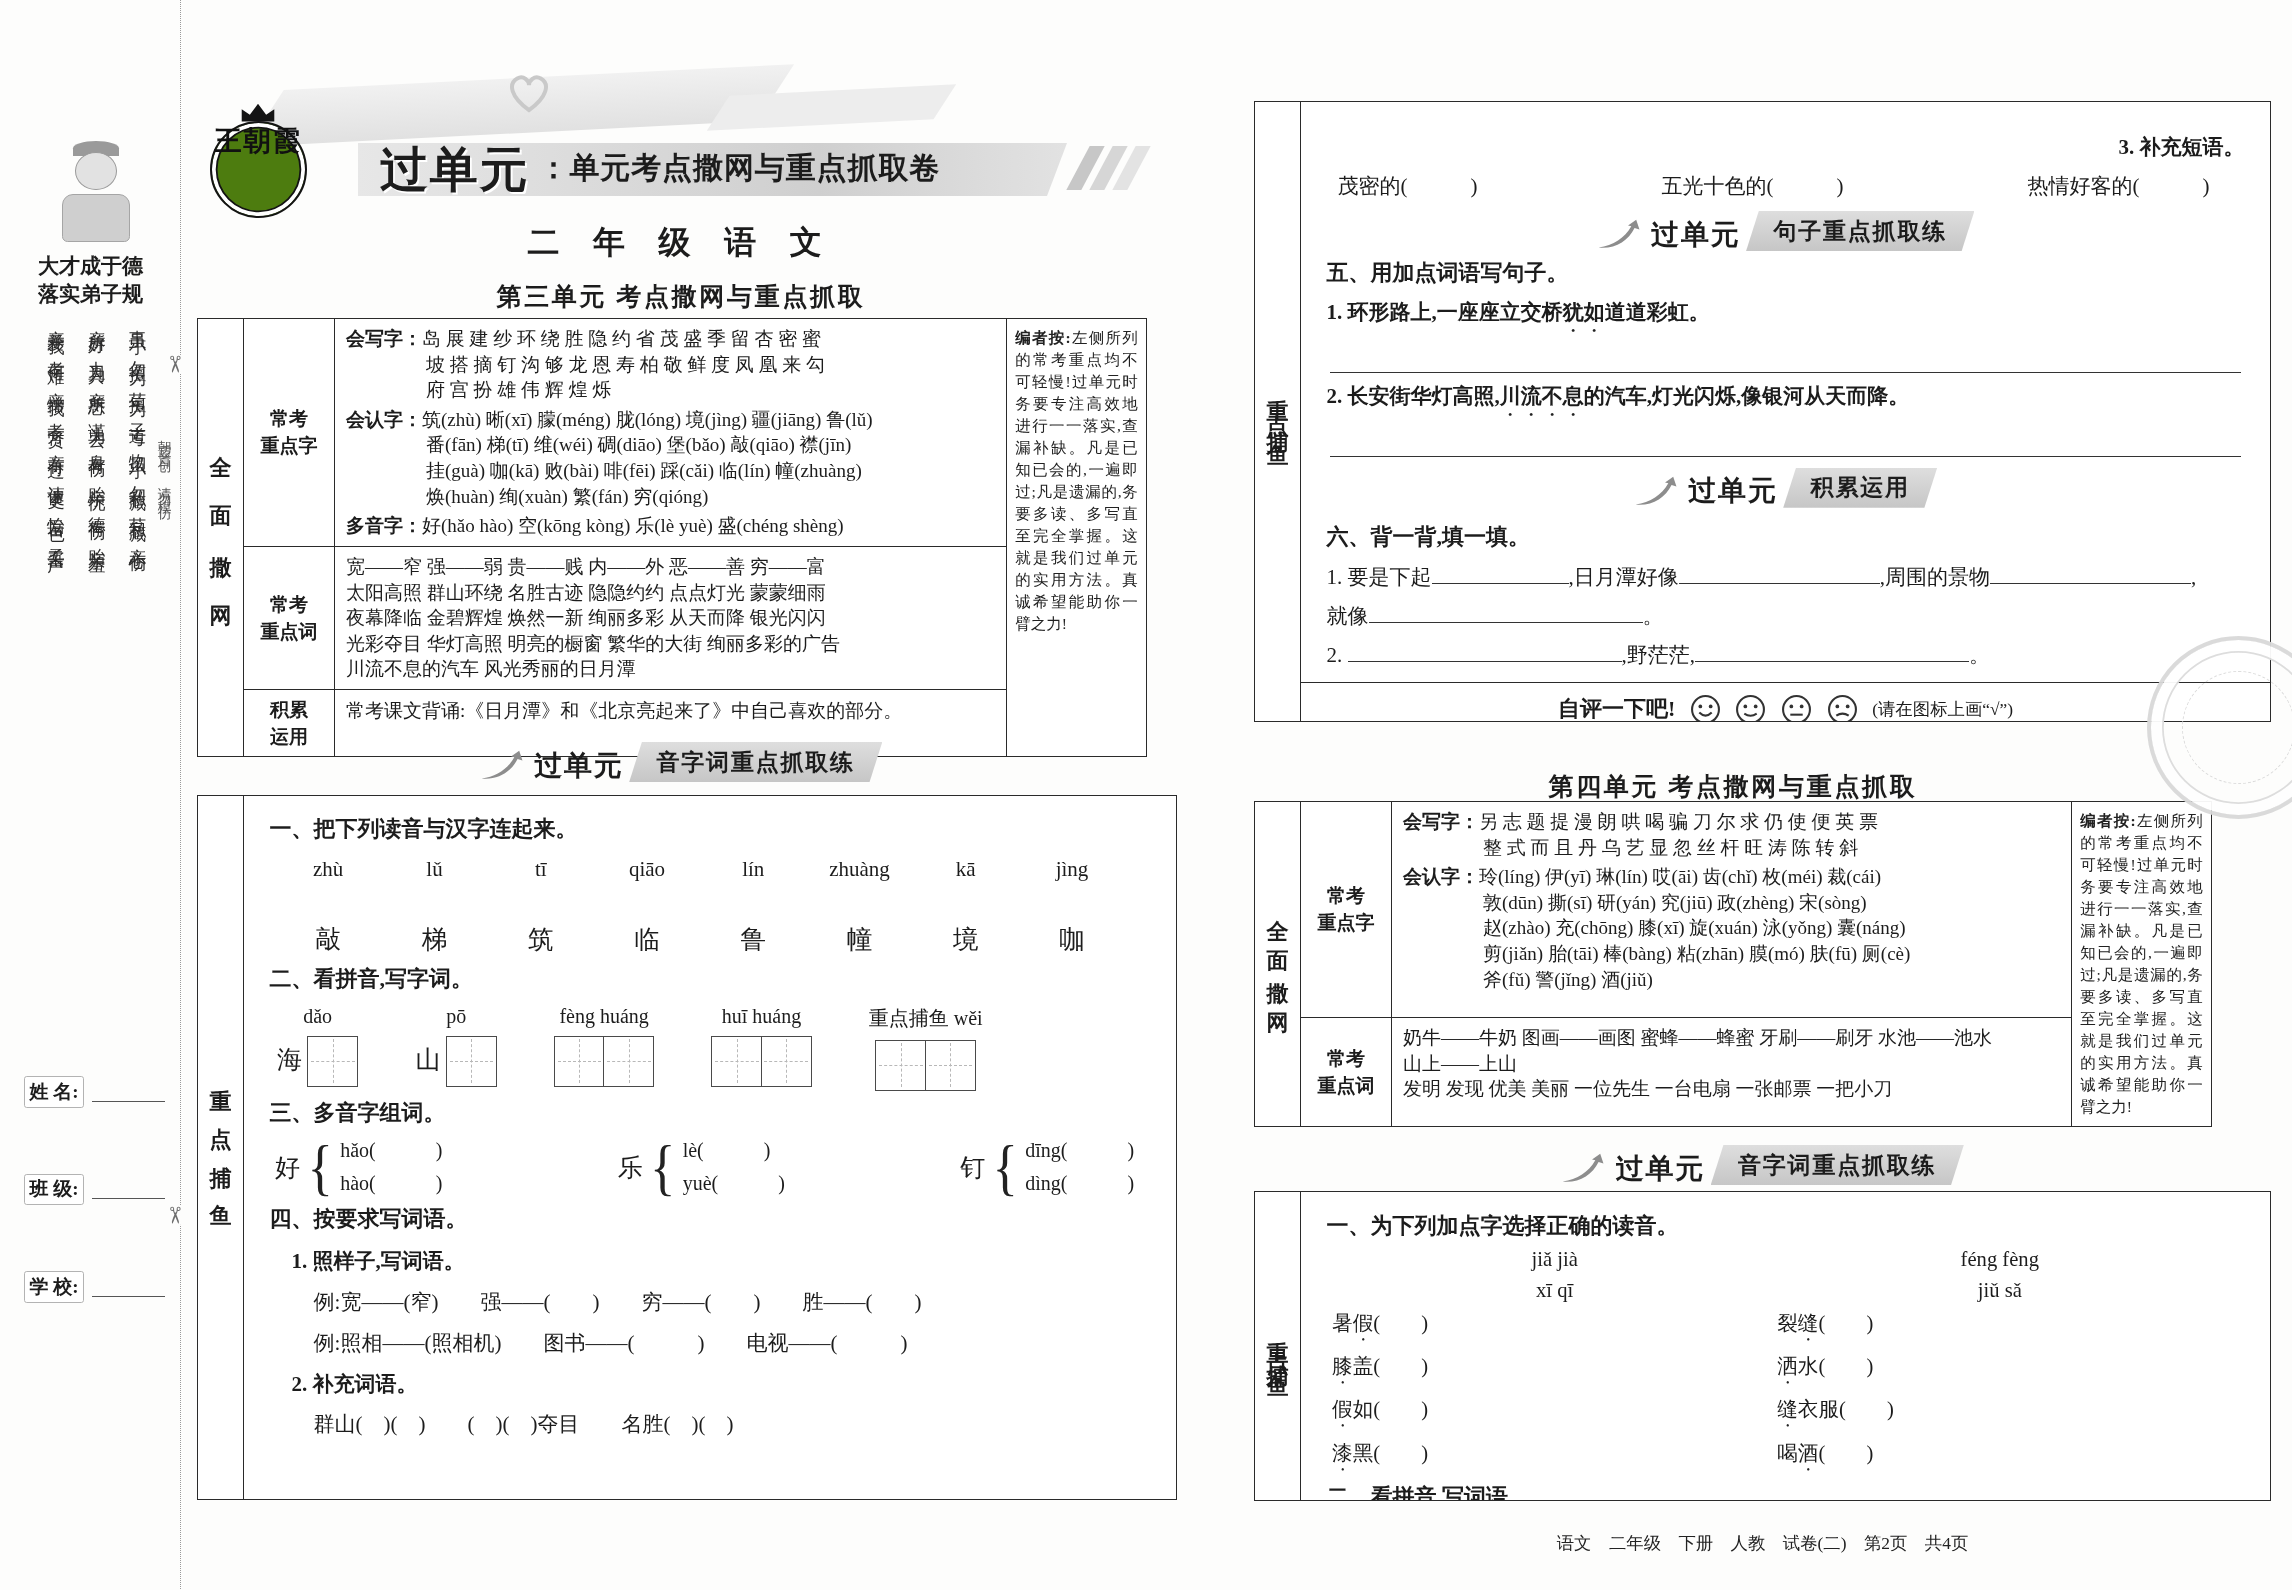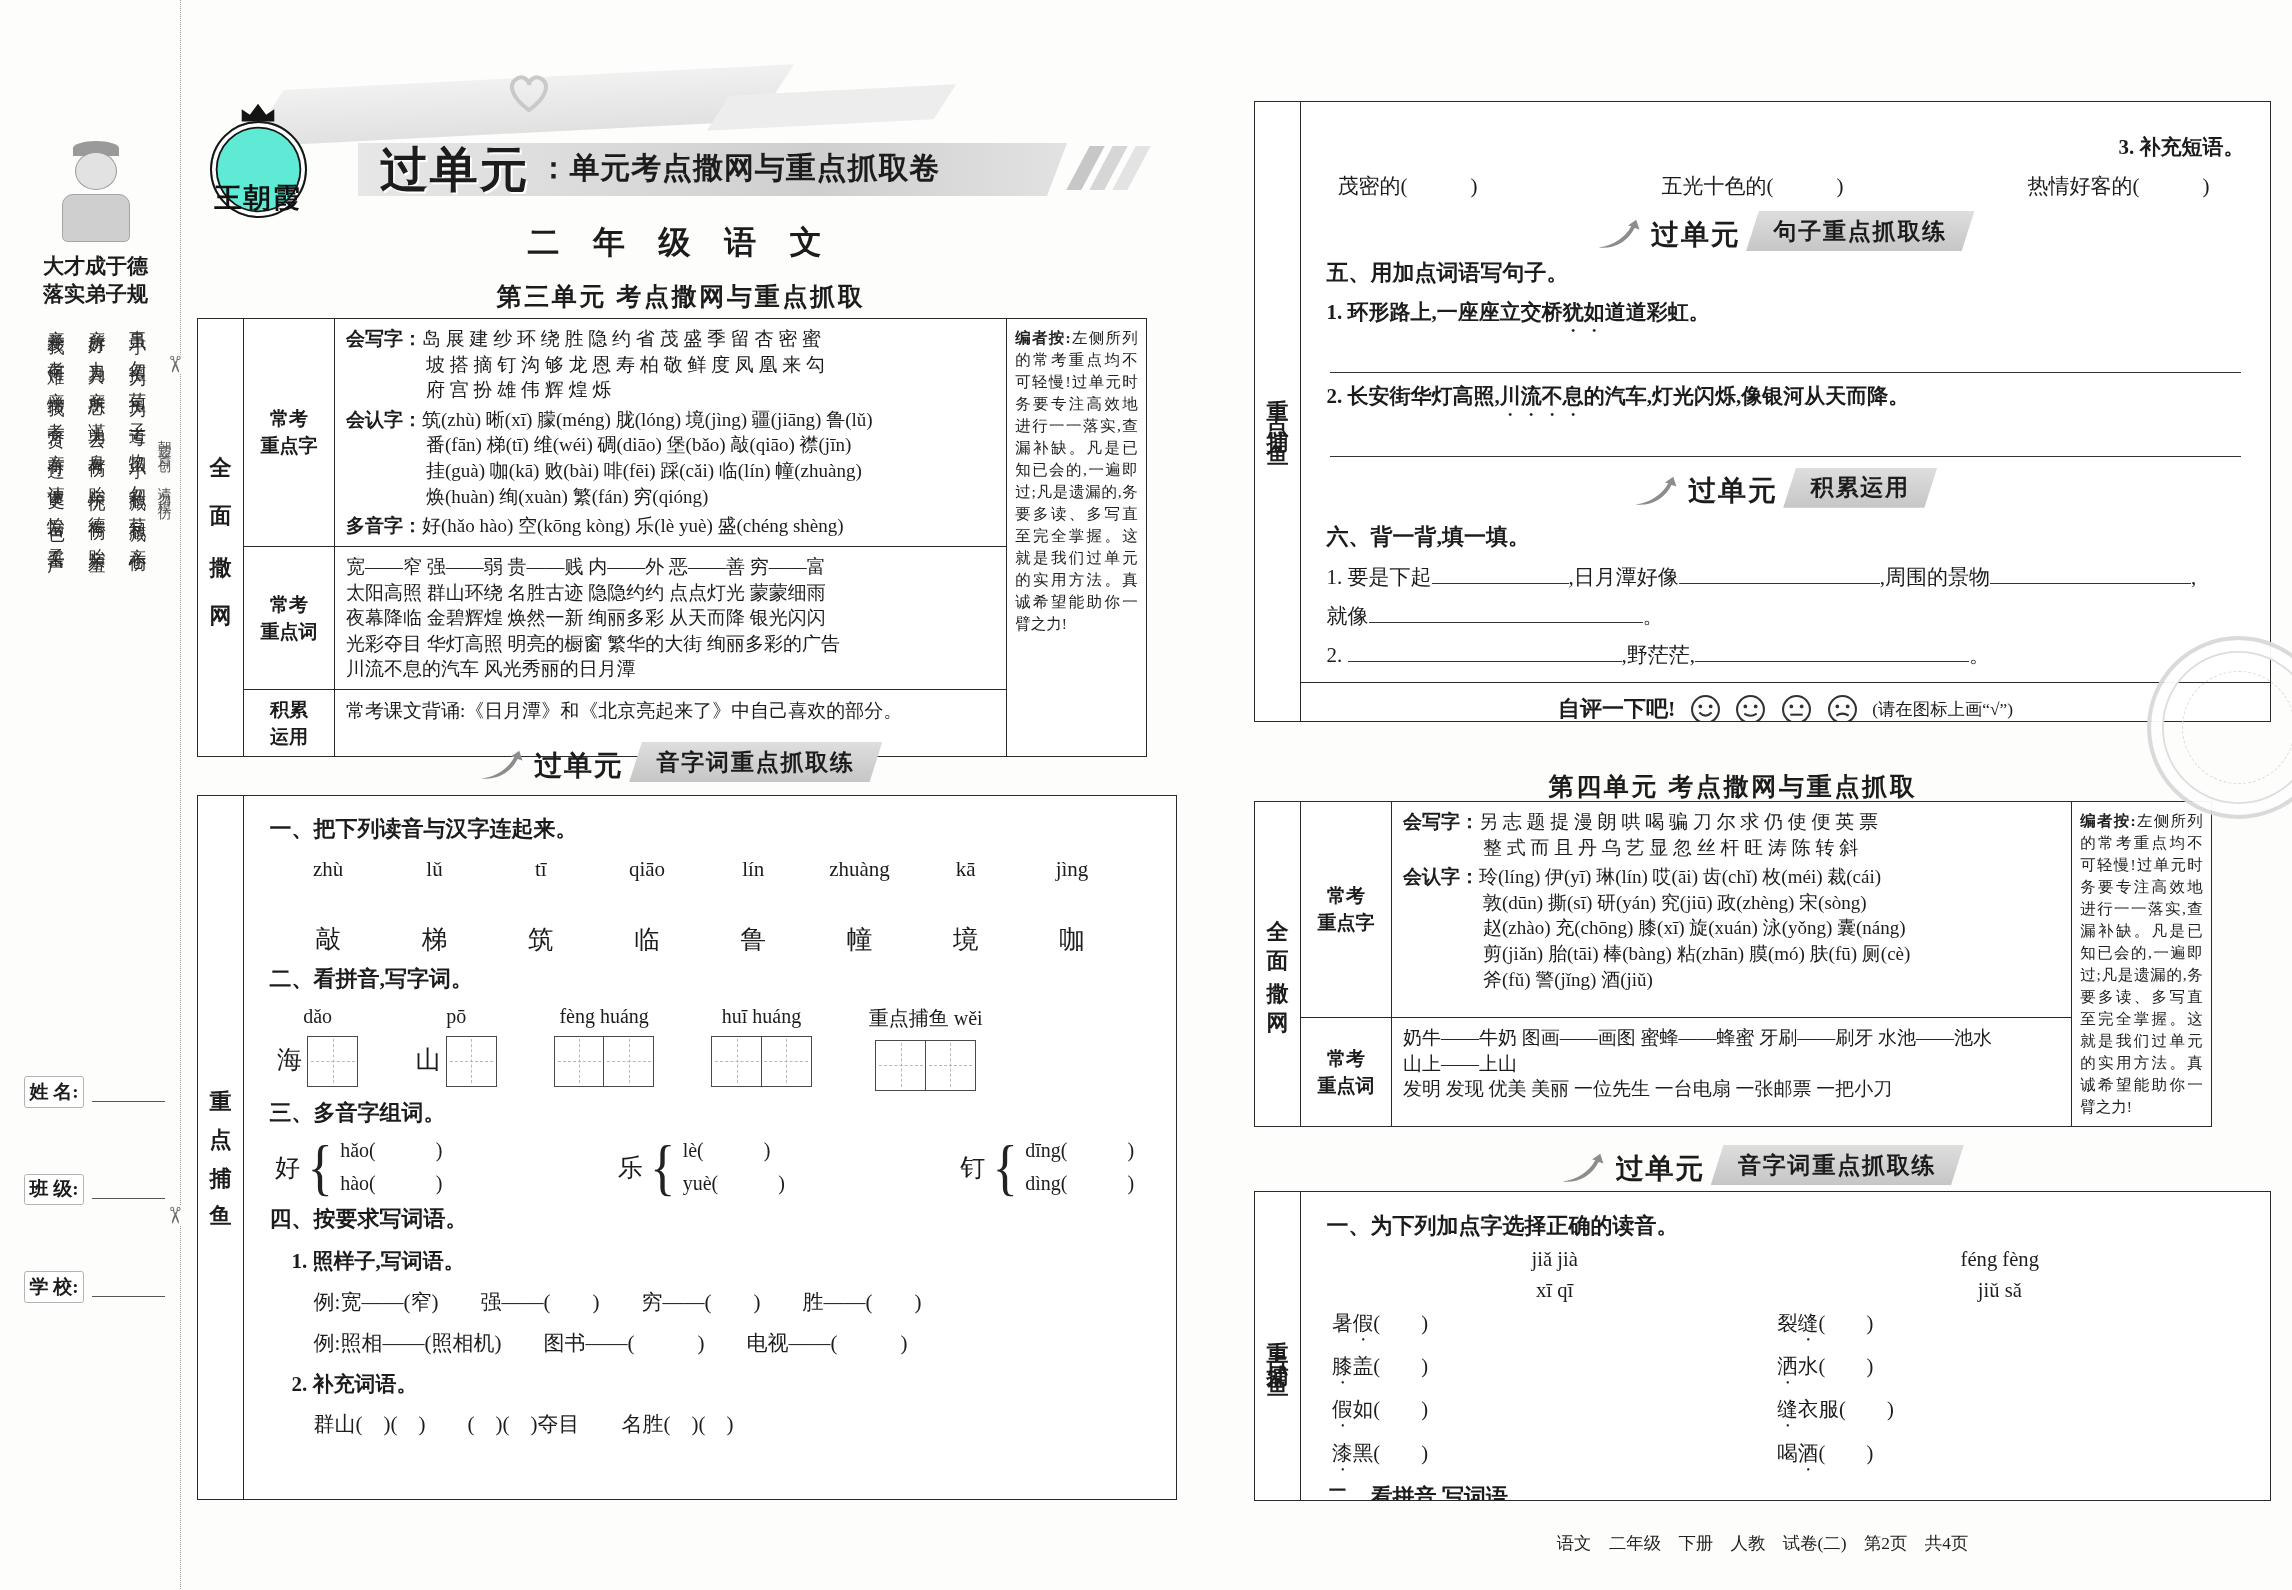--- a/index.html
+++ b/index.html
@@ -6,21 +6,21 @@
   html,body { background:#e9e9e7; }
   .sheet { position:relative; width:2293px; height:1591px; background:#fdfdfc; overflow:hidden;
            font-family:"Liberation Serif","DejaVu Serif",serif; color:#1c1c1c; }
   .abs { position:absolute; }
 
   
   .kid { left:48px; top:141px; width:95px; height:106px; }
   .kid-hat { width:46px; height:14.6px; background:#9a9a9a; border-radius:50% 50% 0 0; margin:0 auto; }
   .kid-head { width:42px; height:38px; border-radius:50%; background:#e2e2e2; border:1.8px solid #9a9a9a; margin:-3.7px auto 0; }
   .kid-body { width:68px; height:48px; background:#cfcfcf; border:1.8px solid #a5a5a5; border-radius:11px 11px 5.5px 5.5px; margin:3.7px auto 0; }
-  .motto { left:28px; top:252px; width:135px; text-align:center; font-weight:bold; font-size:21px; line-height:28px; }
+  .motto { left:38px; top:252px; width:135px; text-align:left; font-weight:bold; font-size:21px; line-height:28px; }
   .dzg-grid { left:35px; top:316px; width:122px; display:grid; grid-template-columns:repeat(3,1fr); row-gap:20px; justify-items:center; }
   .dzg-cell { writing-mode:vertical-rl; text-orientation:upright; font-size:17.4px; line-height:1; letter-spacing:3.7px; color:#2a2a2a; }
   .edge-note { left:155px; top:429px; writing-mode:vertical-rl; text-orientation:upright; font-size:13.7px; letter-spacing:6.4px; color:#555; z-index:4; }
   .fields { left:24px; top:1076px; width:141px; display:flex; flex-direction:column; gap:66px; }
   .field { display:flex; align-items:center; gap:7.3px; }
   .field-label { font-weight:bold; font-size:19px; white-space:nowrap; border:0.9px solid #b3b3b3; border-radius:2.7px; padding:1.8px 4.6px; background:#fff; }
   .field-line { flex:1; border-bottom:1.5px solid #555; height:20px; }
   .cutline { left:180px; top:0; height:1591px; width:0; border-left:1.8px dotted #9a9a9a; z-index:2; }
   .scissors { left:165px; font-size:23px; color:#6e6e6e; transform:rotate(90deg); background:#fdfdfc; z-index:3; line-height:1; }
   .sc1 { top:353px; } .sc2 { top:1204px; }
@@ -29,22 +29,22 @@
   .deco-wing1 { left:274px; top:77px; width:493px; height:57px; background:linear-gradient(#f1f1f1,#e1e1e1); transform:skewX(-35deg) rotate(-3deg); z-index:0; }
   .deco-wing2 { left:722px; top:90px; width:219px; height:35px; background:#ededed; transform:skewX(-35deg) rotate(-3deg); z-index:0; }
   .deco-heart { left:508px; top:73px; width:42px; height:40px; z-index:1; }
   .deco-chevs { left:1078px; top:146px; display:flex; gap:8.2px; z-index:1; }
   .deco-chevs i { display:block; width:14.6px; height:44px; background:#c7c7c7; transform:skewX(-28deg); }
   .deco-chevs i:nth-child(2){ background:#d6d6d6; } .deco-chevs i:nth-child(3){ background:#e3e3e3; }
 
   
   .logo { left:203px; top:102px; width:110px; text-align:center; z-index:3; }
   .logo-crown { width:38px; height:20px; margin-bottom:-4.6px; }
-  .logo-circle { width:97px; height:97px; margin:0 auto; border-radius:50%; background:#5eead4; border:2.7px solid #141414;
-                 box-shadow:inset 0 0 0 3.7px #fff, inset 0 0 0 5.5px #141414; display:flex; align-items:flex-end; justify-content:center; }
+  .logo-circle { width:97px; height:97px; margin:0 auto; border-radius:50%; background:#4d7c0f; border:2.7px solid #141414;
+                 box-shadow:inset 0 0 0 3.7px #fff, inset 0 0 0 5.5px #141414; display:flex; align-items:flex-start; justify-content:center; }
   .logo-text { font-size:27.4px; font-weight:bold; letter-spacing:1.8px; color:#111; }
 
   
   .title-banner { left:358px; top:143px; width:709px; height:53px; background:linear-gradient(90deg,#e7e7e7,#cfcfcf 65%,#e2e2e2);
                   display:flex; align-items:center; gap:9.1px; padding:0 22px; clip-path:polygon(0 0,100% 0,calc(100% - 20px) 100%,0 100%); z-index:2; }
   .title-strong { font-size:48px; font-weight:bold; line-height:1; text-shadow:1.8px 1.8px 0 #fff; letter-spacing:1.8px; }
   .title-rest { font-size:30px; font-weight:bold; padding-bottom:1.8px; letter-spacing:0.9px; }
   .center-1 { left:186px; width:990px; text-align:center; }
   .center-2t { left:1254px; width:958px; text-align:center; }
   .center-2b { left:1254px; width:1017px; text-align:center; }

